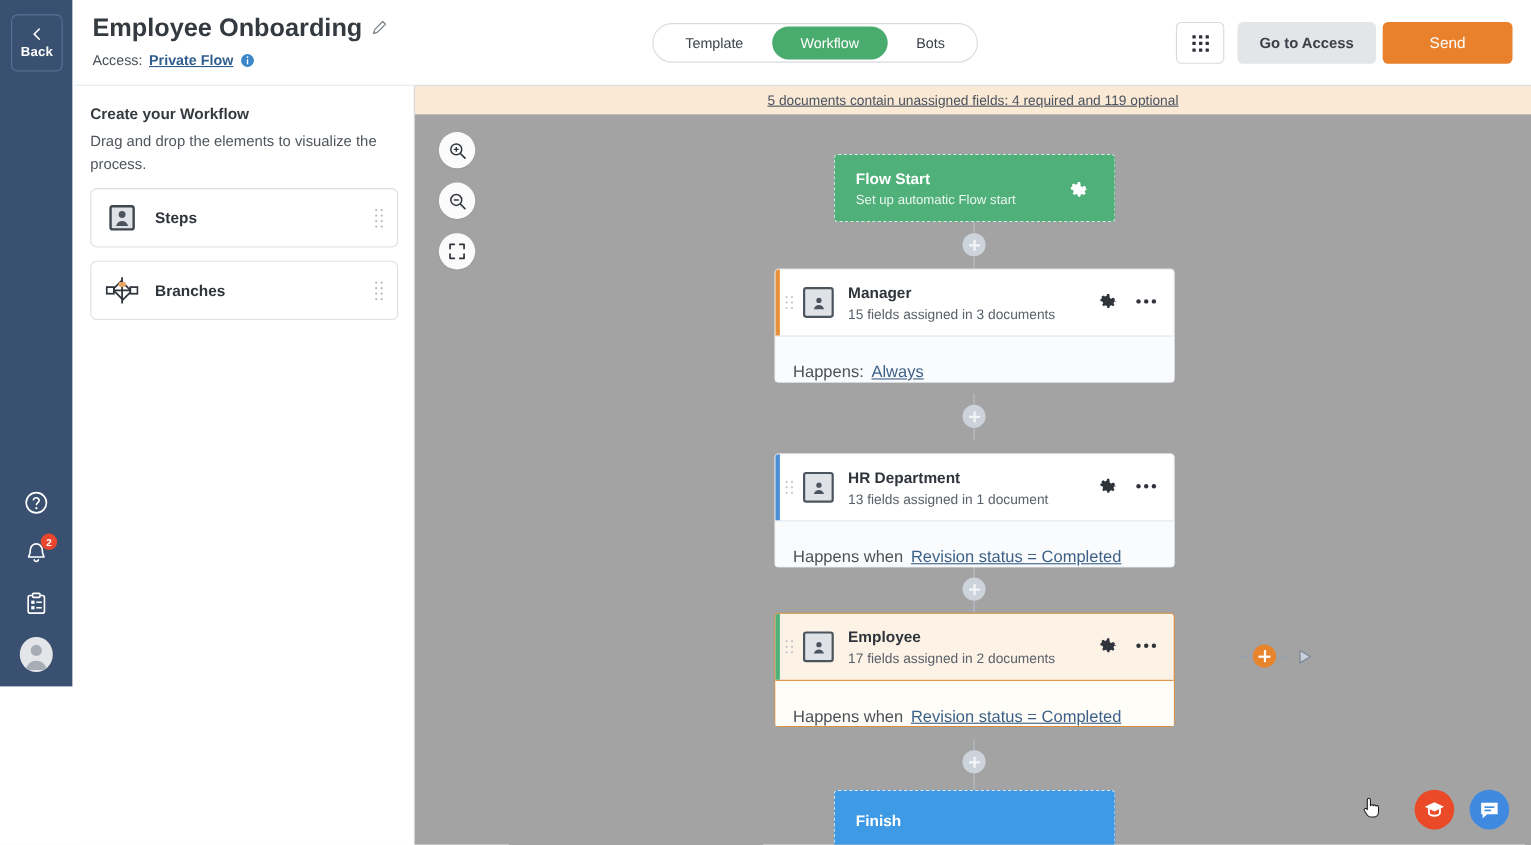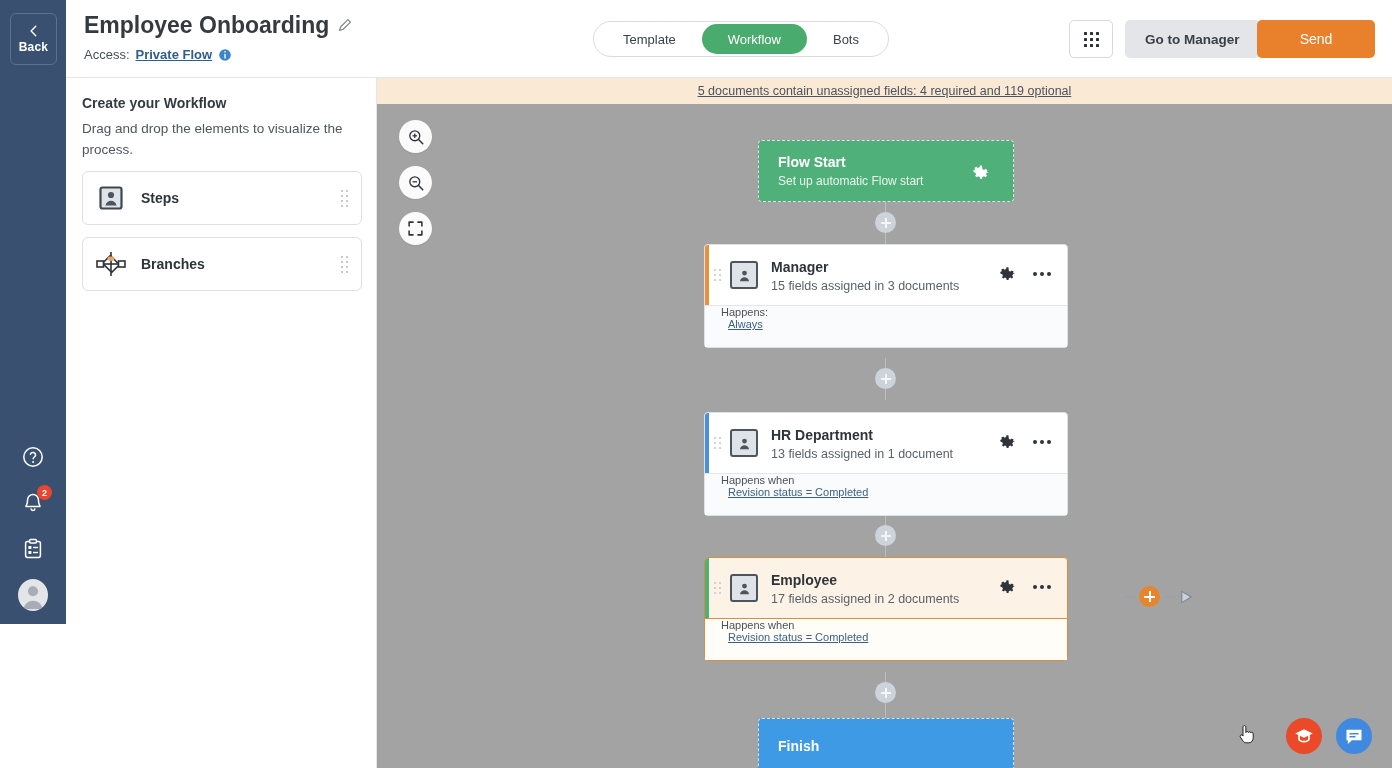--- a/index.html
+++ b/index.html
@@ -148,21 +148,21 @@
   }
   .step-txt { margin-left: 13px; }
   .step-name { font-size: 14px; font-weight: bold; color: #2f343b; }
   .step-meta { font-size: 12.5px; color: #5b616a; margin-top: 3px; }
   .step-actions { position: absolute; right: 16px; top: 20px; display: flex; align-items: center; gap: 16px; }
   .ico-btn { cursor: pointer; display: flex; align-items: center; }
   .dots3 { display: flex; gap: 3px; }
   .dots3 i { width: 4px; height: 4px; background: #2f343b; border-radius: 50%; display: block; }
   .step-bot {
     height: 42px; border-top: 1px solid #e3e6ea; background: #fafbfc;
-    display: flex; align-items: flex-start; padding-left: 16px; font-size: 11px; color: #4b5158; flex-direction: column;
+    display: flex; align-items: flex-end; padding-left: 16px; font-size: 15px; color: #4b5158;
   }
   .node-step.sel .step-bot { background: #fffdf8; border-top: 1px solid #d98e3d; }
   .cond-link { color: #3b5f87; text-decoration: underline; margin-left: 7px; cursor: pointer; }
 
   .node-finish {
     left: 381px; top: 640px; width: 256px; height: 62px;
     background: #3f9ae5; border-radius: 4px; border: 1px dashed #dfe3e8;
     display: flex; align-items: flex-start;
   }
   .nf-title { margin: 19px 0 0 19px; font-size: 14px; color: #ffffff; font-weight: bold; }
@@ -273,21 +273,21 @@
           <i></i>
           <i></i>
           <i></i>
           <i></i>
           <i></i>
           <i></i>
           <i></i>
           <i></i>
       </span>
     </div>
-    <button class="btn-slates">Go to Manager</button>
+    <button class="btn-slates">Go to Access</button>
     <button class="btn-send">Send</button>
   </div>
 
   <div class="panel">
     <div class="panel-title">Create your Workflow</div>
     <div class="panel-sub">Drag and drop the elements to visualize the process.</div>
 
     <div class="drag-card c2">
       <span class="card-icon">
         <svg width="30" height="28" viewBox="0 0 30 28">

